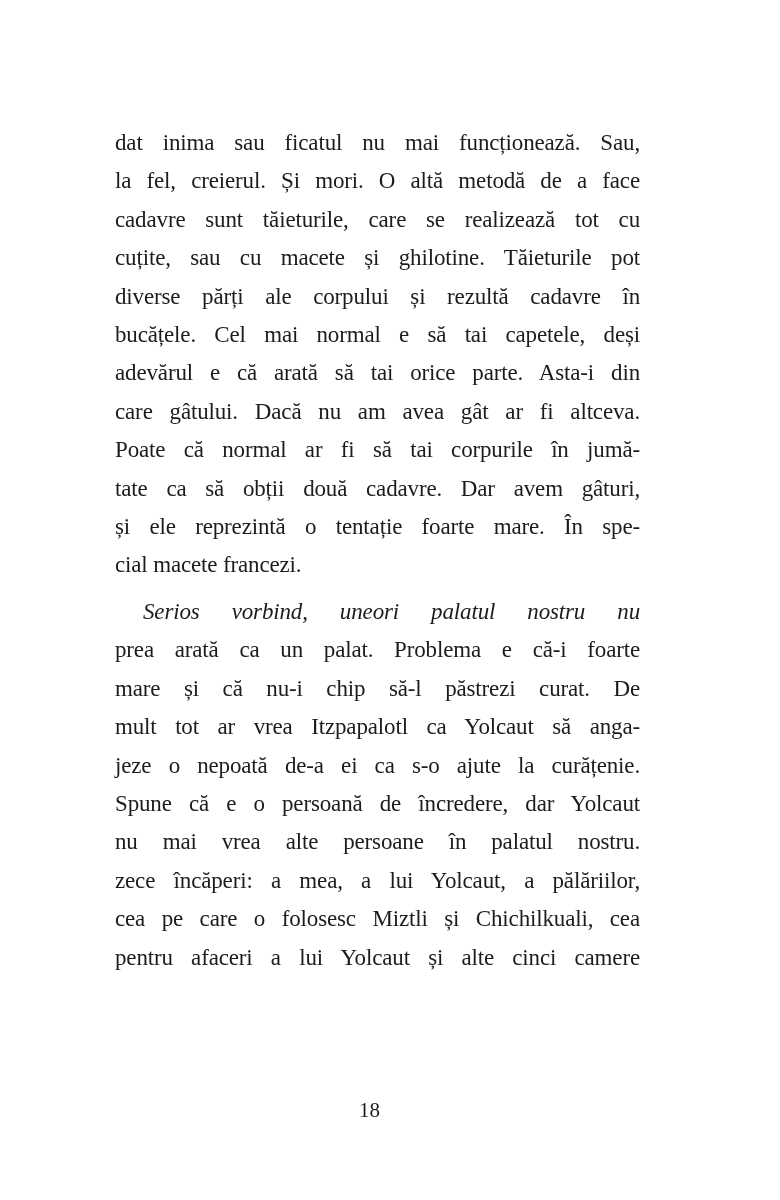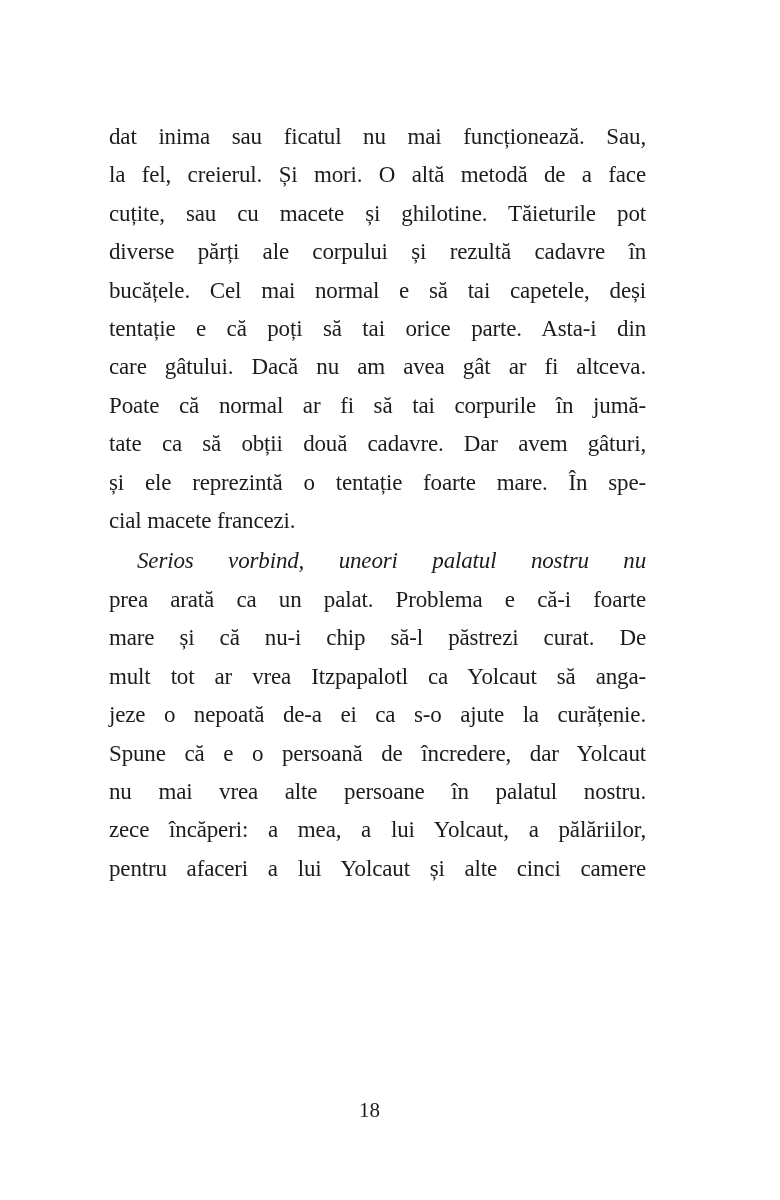--- a/index.html
+++ b/index.html
@@ -23,21 +23,21 @@
   .text-block {
     position: absolute;
     left: 107px;
     top: 116px;
     width: 541px;
     font-size: 23px;
     line-height: 38.4px;
     letter-spacing: -0.15px;
   }
   .paragraph {
-    margin: 2px;
+    margin: 8px;
     padding: 0;
   }
   .line {
     text-align: justify;
     text-align-last: justify;
   }
   .line.no-just {
     text-align-last: left;
   }
   .line.indent {
@@ -55,36 +55,38 @@
   }
 </style>
 </head>
 <body>
 
 <div class="page">
   <div class="text-block" id="text-block">
       <div class="paragraph">
         <div class="line">dat inima sau ficatul nu mai funcționează. Sau,</div>
         <div class="line">la fel, creierul. Și mori. O altă metodă de a face</div>
+        <div class="line">cadavre sunt tăieturile, care se realizează tot cu</div>
         <div class="line">cuțite, sau cu macete și ghilotine. Tăieturile pot</div>
         <div class="line">diverse părți ale corpului și rezultă cadavre în</div>
         <div class="line">bucățele. Cel mai normal e să tai capetele, deși</div>
-        <div class="line">tentație e că poți să tai orice parte. Asta-i din</div>
+        <div class="line">adevărul e că arată să tai orice parte. Asta-i din</div>
         <div class="line">care gâtului. Dacă nu am avea gât ar fi altceva.</div>
         <div class="line">Poate că normal ar fi să tai corpurile în jumă-</div>
         <div class="line">tate ca să obții două cadavre. Dar avem gâturi,</div>
         <div class="line">și ele reprezintă o tentație foarte mare. În spe-</div>
         <div class="line no-just">cial macete francezi.</div>
       </div>
       <div class="paragraph">
         <div class="line indent">Serios vorbind, uneori palatul nostru nu</div>
         <div class="line">prea arată ca un palat. Problema e că-i foarte</div>
         <div class="line">mare și că nu-i chip să-l păstrezi curat. De</div>
         <div class="line">mult tot ar vrea Itzpapalotl ca Yolcaut să anga-</div>
         <div class="line">jeze o nepoată de-a ei ca s-o ajute la curățenie.</div>
         <div class="line">Spune că e o persoană de încredere, dar Yolcaut</div>
         <div class="line">nu mai vrea alte persoane în palatul nostru.</div>
         <div class="line">zece încăperi: a mea, a lui Yolcaut, a pălăriilor,</div>
+        <div class="line">cea pe care o folosesc Miztli și Chichilkuali, cea</div>
         <div class="line">pentru afaceri a lui Yolcaut și alte cinci camere</div>
       </div>
     </div>
   <div class="page-number">18</div>
 </div>
 
 </body></html>

